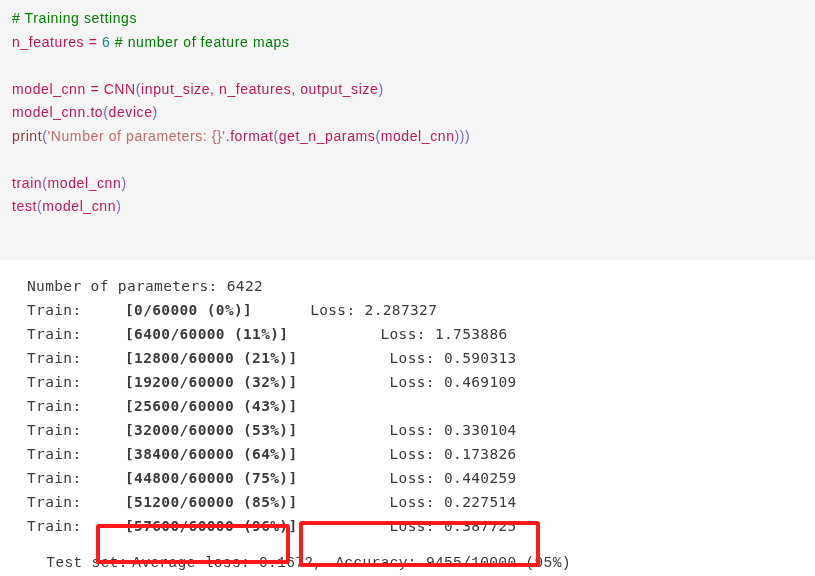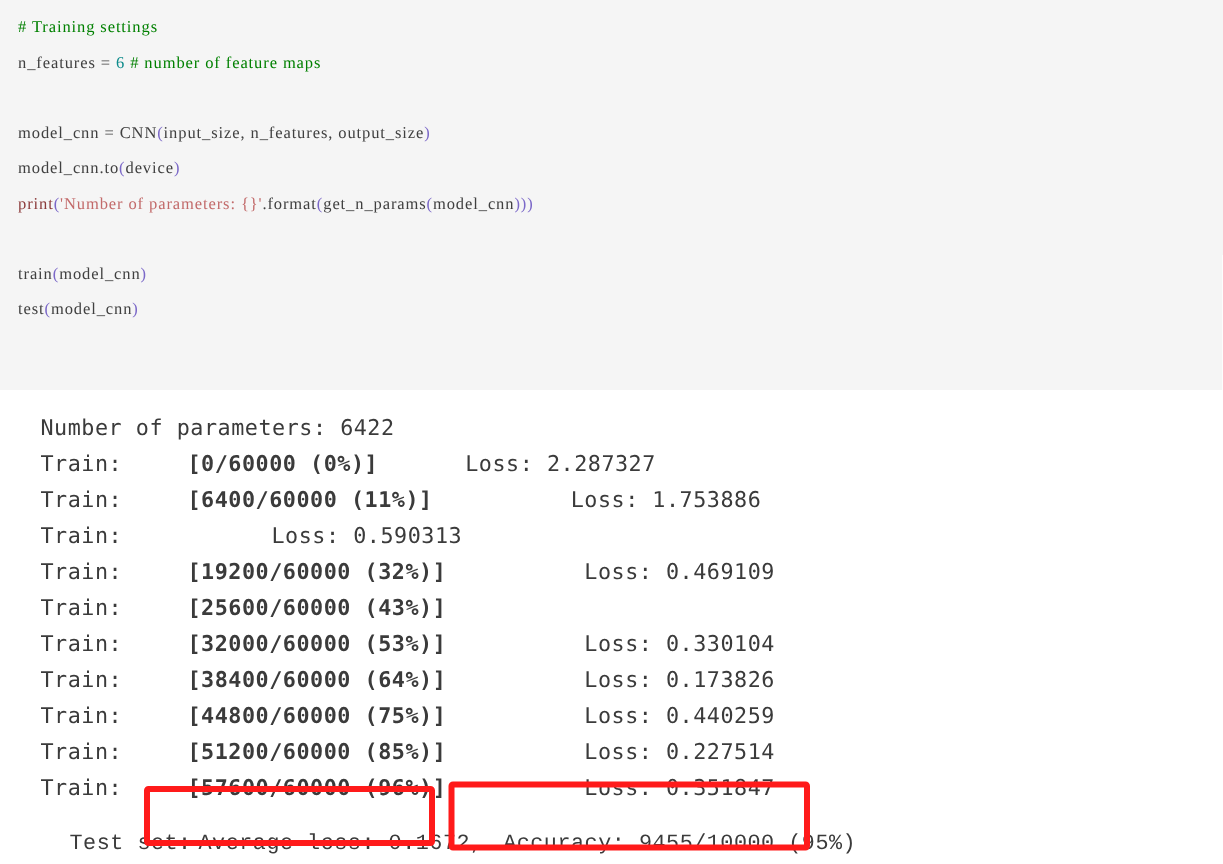--- a/index.html
+++ b/index.html
@@ -24,34 +24,34 @@
     position: absolute;
     left: 0;
     top: 0;
     width: 815px;
     height: 260px;
     background: #f5f5f5;
     box-sizing: border-box;
     padding: 7px 0 0 12px;
   }
   .code-line {
-    font-family: Liberation Serif, serif;
-    font-size: 11px;
+    font-family: Liberation Sans, sans-serif;
+    font-size: 14px;
     line-height: 23.5px;
     height: 23.5px;
     white-space: pre;
     color: #000000;
     letter-spacing: 0.6px;
   }
   .tok-comment { color: #008000; }
   .tok-num     { color: #0d8b8b; }
   .tok-paren   { color: #7b68c8; }
   .tok-fn      { color: #8b3a3a; }
   .tok-str     { color: #c26a6a; }
-  .tok-plain   { color: #404040; }
+  .tok-plain   { color: #be185d; }
 
   
   .output-area {
     position: absolute;
     left: 17px;
     top: 260px;
     width: 815px;
     height: 316px;
     background: #ffffff;
     box-sizing: border-box;
@@ -133,28 +133,28 @@
       </div>
   </div>
 
   <div class="output-area">
 
     <div class="out-line">Number of parameters: 6422</div>
 
     <div id="train-rows">
         <div class="out-line out-row"><span class="out-label">Train:</span><span class="out-prog">[0/60000 (0%)]</span><span class="out-loss loss-col-1">Loss: 2.287327</span></div>
         <div class="out-line out-row"><span class="out-label">Train:</span><span class="out-prog">[6400/60000 (11%)]</span><span class="out-loss loss-col-2">Loss: 1.753886</span></div>
-        <div class="out-line out-row"><span class="out-label">Train:</span><span class="out-loss loss-col-2">Loss: 0.590313</span></div>
+        <div class="out-line out-row"><span class="out-label">Train:</span><span class="out-prog">[12800/60000 (21%)]</span><span class="out-loss loss-col-2">Loss: 0.590313</span></div>
         <div class="out-line out-row"><span class="out-label">Train:</span><span class="out-prog">[19200/60000 (32%)]</span><span class="out-loss loss-col-2">Loss: 0.469109</span></div>
         <div class="out-line out-row"><span class="out-label">Train:</span><span class="out-prog">[25600/60000 (43%)]</span></div>
         <div class="out-line out-row"><span class="out-label">Train:</span><span class="out-prog">[32000/60000 (53%)]</span><span class="out-loss loss-col-2">Loss: 0.330104</span></div>
         <div class="out-line out-row"><span class="out-label">Train:</span><span class="out-prog">[38400/60000 (64%)]</span><span class="out-loss loss-col-2">Loss: 0.173826</span></div>
         <div class="out-line out-row"><span class="out-label">Train:</span><span class="out-prog">[44800/60000 (75%)]</span><span class="out-loss loss-col-2">Loss: 0.440259</span></div>
         <div class="out-line out-row"><span class="out-label">Train:</span><span class="out-prog">[51200/60000 (85%)]</span><span class="out-loss loss-col-2">Loss: 0.227514</span></div>
-        <div class="out-line out-row"><span class="out-label">Train:</span><span class="out-prog">[57600/60000 (96%)]</span><span class="out-loss loss-col-2">Loss: 0.351847</span></div>
+        <div class="out-line out-row"><span class="out-label">Train:</span><span class="out-prog">[57600/60000 (96%)]</span><span class="out-loss loss-col-2">Loss: 0.387725</span></div>
       </div>
 
     <div class="out-spacer"></div>
   </div>
 
   <div class="test-line">
     <span class="seg seg-prefix">Test set: </span><span class="seg">Average loss: 0.1672,</span><span class="seg" style="width:13px"></span><span class="seg">Accuracy: 9455/10000 (95%)</span>
   </div>
 
   <div class="hl-box" id="hl-loss"></div>

